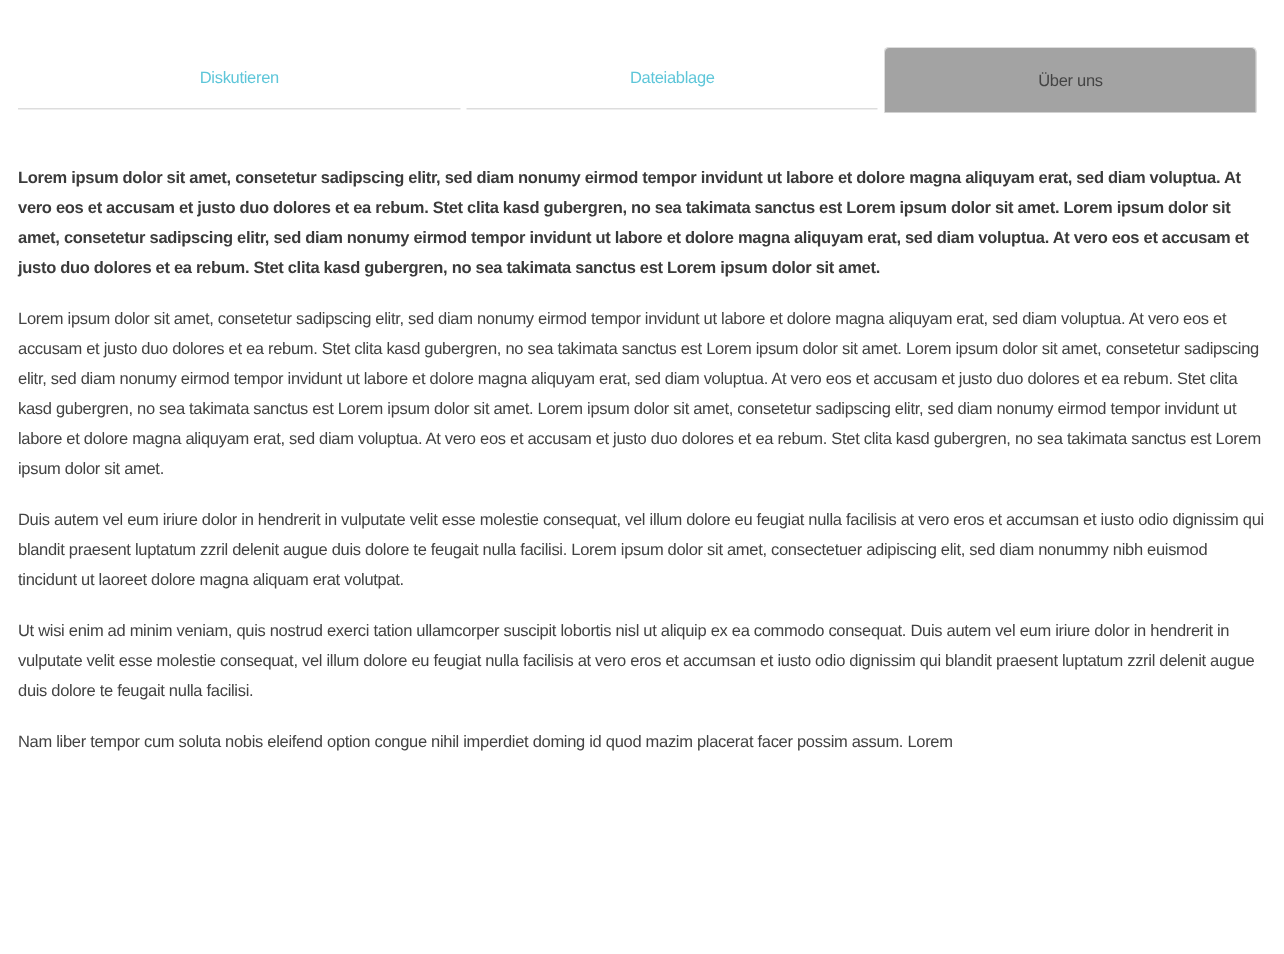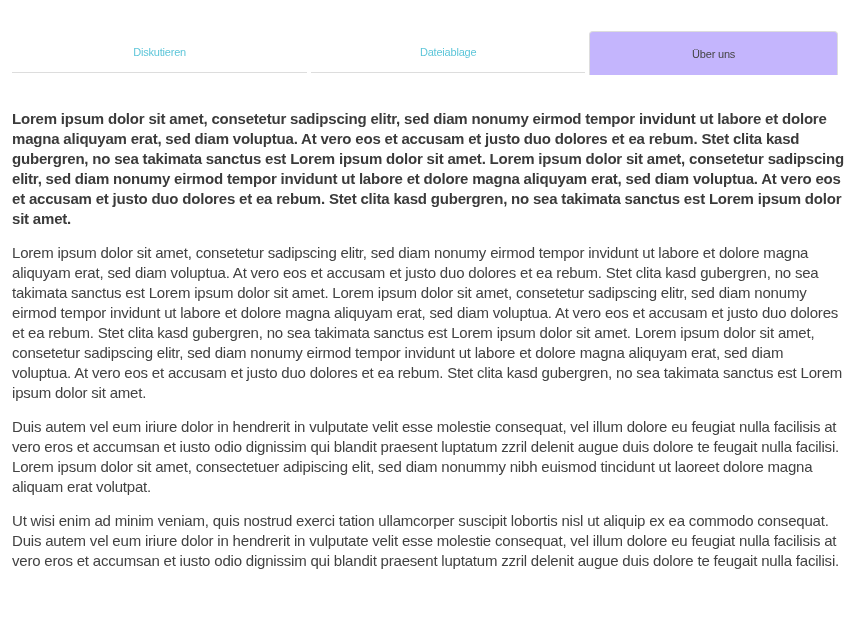--- a/index.html
+++ b/index.html
@@ -36,31 +36,31 @@
     cursor: pointer;
     white-space: nowrap;
   }
   .tab:nth-child(1) { flex: 183 0 0; }
   .tab:nth-child(2) { flex: 170 0 0; }
   .tab:nth-child(3) { flex: 153 0 0; }
   .tab:nth-child(4) { flex: 185 0 0; }
   .tab:nth-child(5) { flex: 139 0 0; }
   .tab.active {
     margin-bottom: 0;
-    background: #c4b5fd;
+    background: #a3a3a3;
     color: var(--tab-active-text, #444444);
     border: 1px solid var(--border, #dddddd);
     border-bottom: none;
     border-radius: 4px 4px 0 0;
   }
 
   
   .content {
     margin: 34px 12px 0 12px;
-    font-size: 15px;
+    font-size: 11px;
     line-height: 20px;
     letter-spacing: -0.2px;
     color: var(--body-text, #424242);
     text-align: left;
   }
   .content p {
     margin: 0 0 14px 0;
   }
   .content p.lead {
     font-weight: bold;
@@ -74,13 +74,14 @@
   <li class="tab">Diskutieren</li>
   <li class="tab">Dateiablage</li>
   <li class="tab active">Über uns</li>
 </ul>
 
 <div class="content">
   <p class="lead">Lorem ipsum dolor sit amet, consetetur sadipscing elitr, sed diam nonumy eirmod tempor invidunt ut labore et dolore magna aliquyam erat, sed diam voluptua. At vero eos et accusam et justo duo dolores et ea rebum. Stet clita kasd gubergren, no sea takimata sanctus est Lorem ipsum dolor sit amet. Lorem ipsum dolor sit amet, consetetur sadipscing elitr, sed diam nonumy eirmod tempor invidunt ut labore et dolore magna aliquyam erat, sed diam voluptua. At vero eos et accusam et justo duo dolores et ea rebum. Stet clita kasd gubergren, no sea takimata sanctus est Lorem ipsum dolor sit amet.</p>
   <p>Lorem ipsum dolor sit amet, consetetur sadipscing elitr, sed diam nonumy eirmod tempor invidunt ut labore et dolore magna aliquyam erat, sed diam voluptua. At vero eos et accusam et justo duo dolores et ea rebum. Stet clita kasd gubergren, no sea takimata sanctus est Lorem ipsum dolor sit amet. Lorem ipsum dolor sit amet, consetetur sadipscing elitr, sed diam nonumy eirmod tempor invidunt ut labore et dolore magna aliquyam erat, sed diam voluptua. At vero eos et accusam et justo duo dolores et ea rebum. Stet clita kasd gubergren, no sea takimata sanctus est Lorem ipsum dolor sit amet. Lorem ipsum dolor sit amet, consetetur sadipscing elitr, sed diam nonumy eirmod tempor invidunt ut labore et dolore magna aliquyam erat, sed diam voluptua. At vero eos et accusam et justo duo dolores et ea rebum. Stet clita kasd gubergren, no sea takimata sanctus est Lorem ipsum dolor sit amet.</p>
   <p>Duis autem vel eum iriure dolor in hendrerit in vulputate velit esse molestie consequat, vel illum dolore eu feugiat nulla facilisis at vero eros et accumsan et iusto odio dignissim qui blandit praesent luptatum zzril delenit augue duis dolore te feugait nulla facilisi. Lorem ipsum dolor sit amet, consectetuer adipiscing elit, sed diam nonummy nibh euismod tincidunt ut laoreet dolore magna aliquam erat volutpat.</p>
   <p>Ut wisi enim ad minim veniam, quis nostrud exerci tation ullamcorper suscipit lobortis nisl ut aliquip ex ea commodo consequat. Duis autem vel eum iriure dolor in hendrerit in vulputate velit esse molestie consequat, vel illum dolore eu feugiat nulla facilisis at vero eros et accumsan et iusto odio dignissim qui blandit praesent luptatum zzril delenit augue duis dolore te feugait nulla facilisi.</p>
+  <p>Nam liber tempor cum soluta nobis eleifend option congue nihil imperdiet doming id quod mazim placerat facer possim assum. Lorem</p>
 </div>
 
 </body></html>

